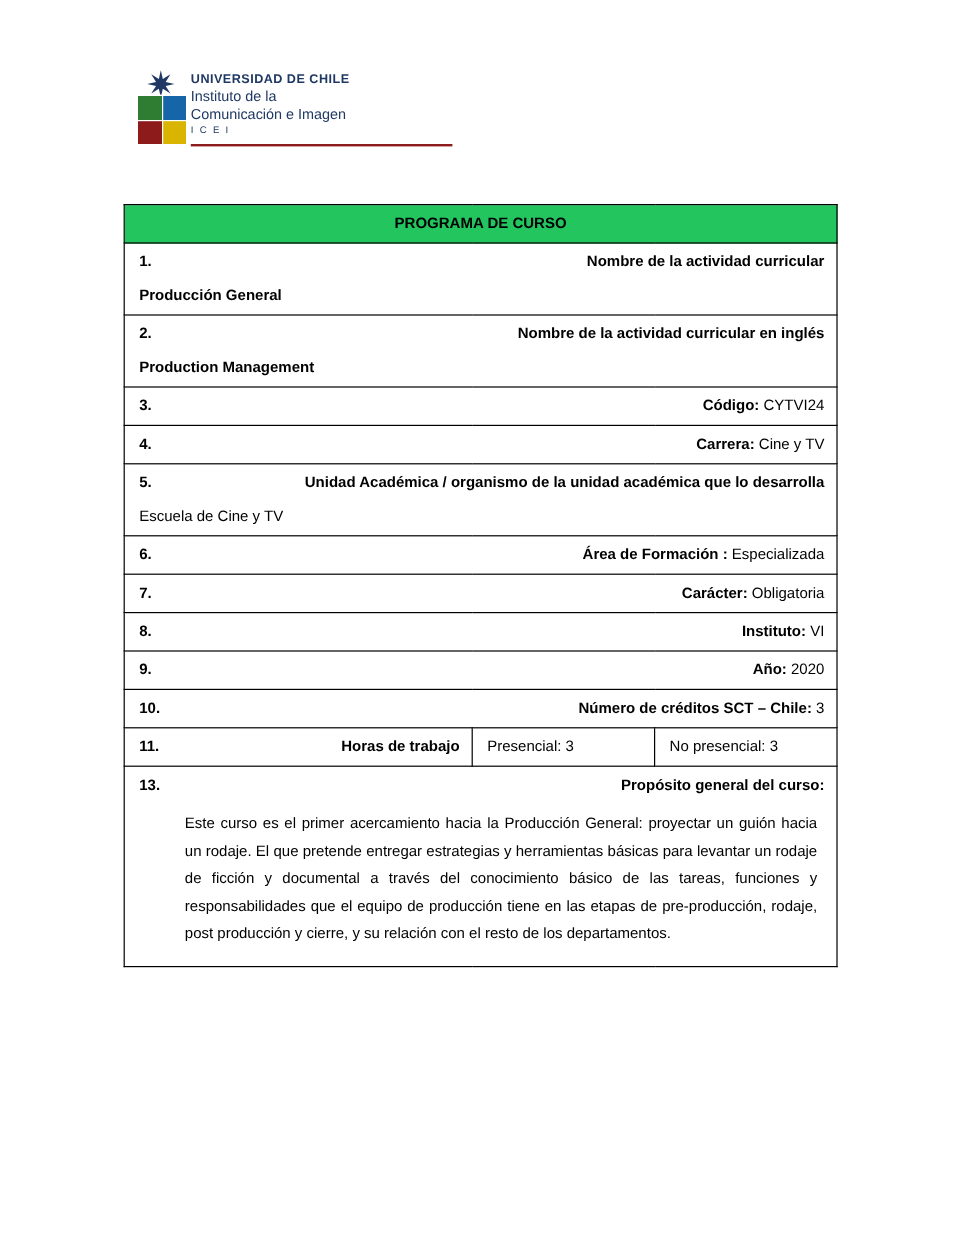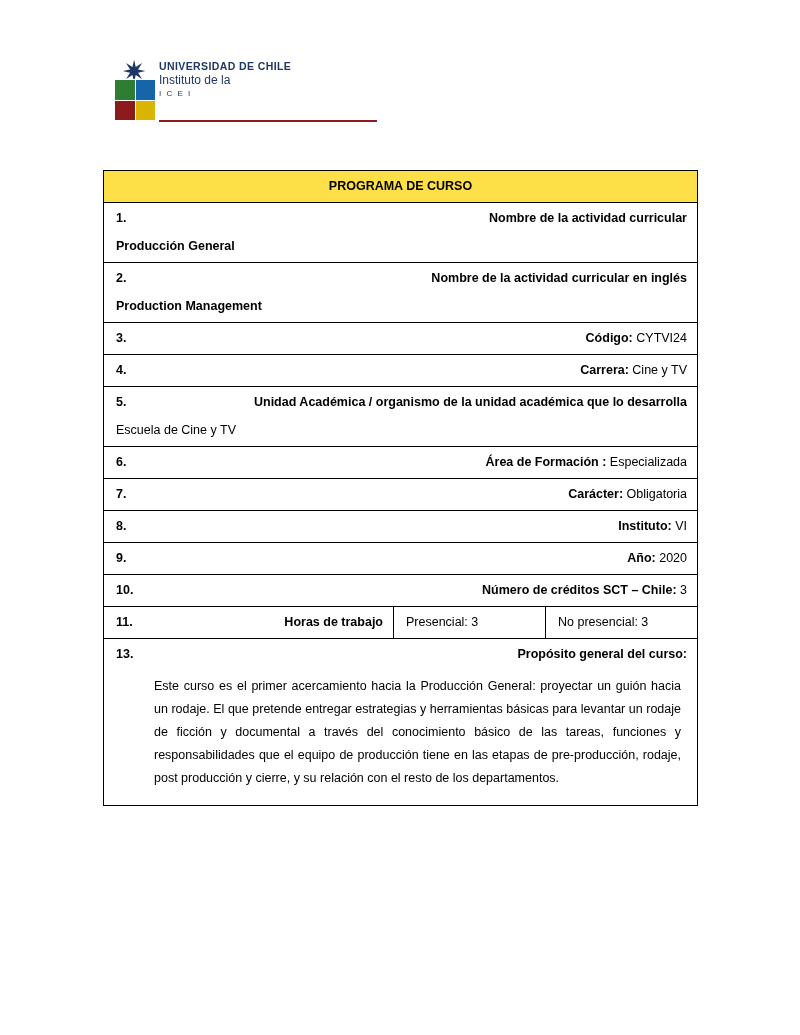--- a/index.html
+++ b/index.html
@@ -112,21 +112,21 @@
     table-layout: fixed;
   }
   .doc-table td {
     border: 1px solid #000000;
     padding: 7px 10px 7px 12px;
     font-size: 12.5px;
     line-height: 17px;
     vertical-align: top;
   }
   .row-title td {
-    background: #fde047;
+    background: #22c55e;
     text-align: center;
     font-weight: bold;
     font-size: 12.5px;
     padding: 7px 4px;
   }
   .lbl-bold {
     font-weight: bold;
   }
   .indent-line {
     display: block;
@@ -179,20 +179,21 @@
       <div class="logo-grid">
         <i></i>
         <i></i>
         <i></i>
         <i></i>
       </div>
     </div>
     <div class="logo-text">
       <div class="logo-line1">UNIVERSIDAD DE CHILE</div>
       <div class="logo-line2">Instituto de la</div>
+      <div class="logo-line3">Comunicación e Imagen</div>
       <div class="logo-line4">I C E I</div>
     </div>
     <div class="logo-rule"></div>
   </div>
 
   <table class="doc-table">
     <colgroup>
       <col style="width:290px">
       <col style="width:152px">
       <col style="width:152px">

